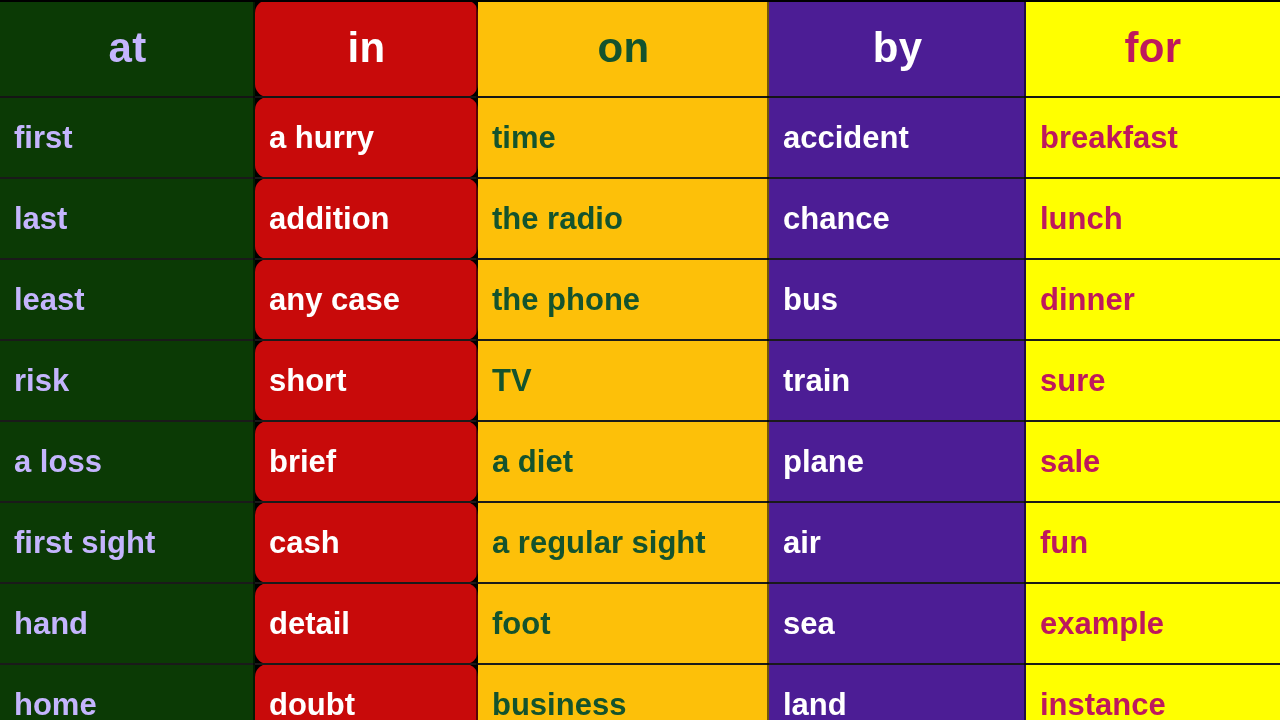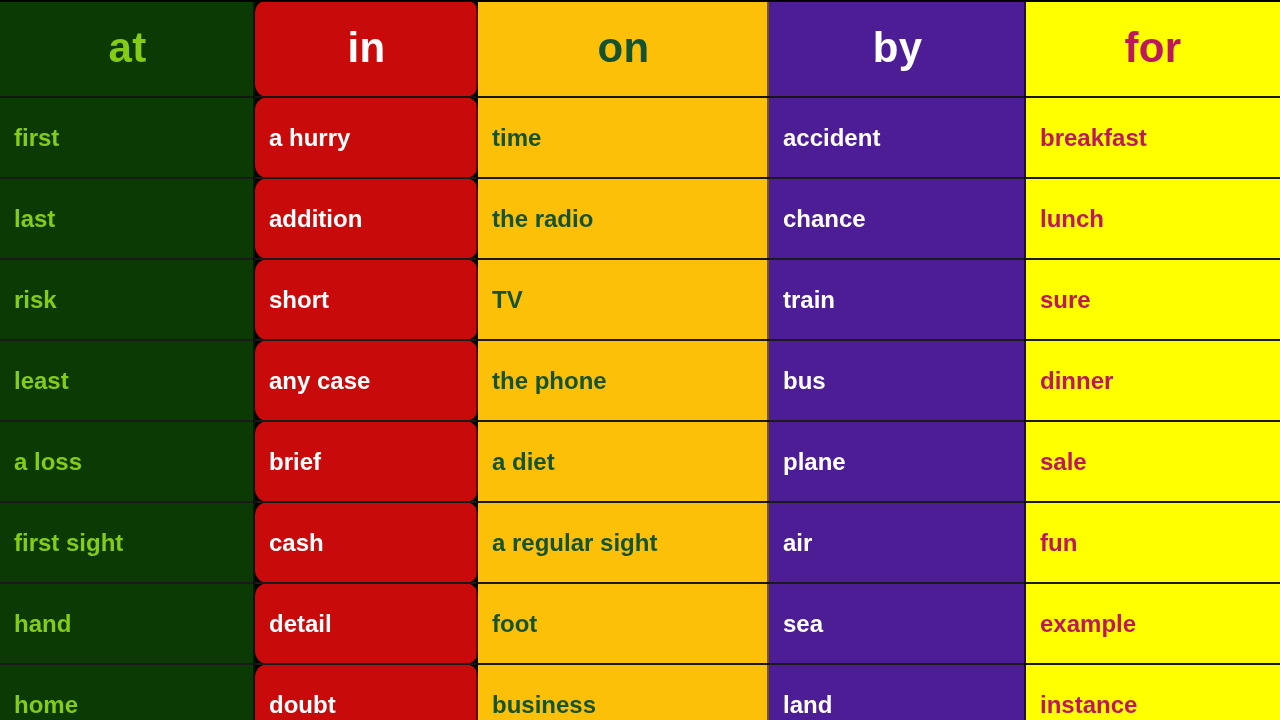--- a/index.html
+++ b/index.html
@@ -54,32 +54,32 @@
     height: 96px;
     box-sizing: border-box;
     border-bottom: 2px solid #151515;
   }
 
   
   .prep-table tbody tr { height: 81px; }
   .prep-table tbody td {
     height: 81px;
     box-sizing: border-box;
-    font-size: 24px;
+    font-size: 31px;
     font-weight: bold;
     padding-left: 14px;
     text-align: left;
     border-bottom: 2px solid #1a1a1a;
   }
   .prep-table tbody tr:last-child td {
     border-bottom: 0;
   }
 
   
-  .col-green  { background: #0B3A05; color: #84cc16; }
+  .col-green  { background: #0B3A05; color: #c4b5fd; }
   .col-red    { background: #C80A0A; color: #FFFFFF; border-radius: 13px; }
   .col-orange { background: #FDC009; color: #14532d; }
   .col-navy   { background: #4c1d95; color: #FFFFFF; }
   .col-yellow { background: #FFFF00; color: #be185d; }
 
   
   .seam {
     position: absolute;
     top: 0;
     width: 2px;
@@ -132,32 +132,32 @@
         <td class="col-yellow">breakfast</td>
       </tr>
       <tr>
         <td class="col-green">last</td>
         <td class="col-red">addition</td>
         <td class="col-orange">the radio</td>
         <td class="col-navy">chance</td>
         <td class="col-yellow">lunch</td>
       </tr>
       <tr>
+        <td class="col-green">least</td>
+        <td class="col-red">any case</td>
+        <td class="col-orange">the phone</td>
+        <td class="col-navy">bus</td>
+        <td class="col-yellow">dinner</td>
+      </tr>
+      <tr>
         <td class="col-green">risk</td>
         <td class="col-red">short</td>
         <td class="col-orange">TV</td>
         <td class="col-navy">train</td>
         <td class="col-yellow">sure</td>
-      </tr>
-      <tr>
-        <td class="col-green">least</td>
-        <td class="col-red">any case</td>
-        <td class="col-orange">the phone</td>
-        <td class="col-navy">bus</td>
-        <td class="col-yellow">dinner</td>
       </tr>
       <tr>
         <td class="col-green">a loss</td>
         <td class="col-red">brief</td>
         <td class="col-orange">a diet</td>
         <td class="col-navy">plane</td>
         <td class="col-yellow">sale</td>
       </tr>
       <tr>
         <td class="col-green">first sight</td>

